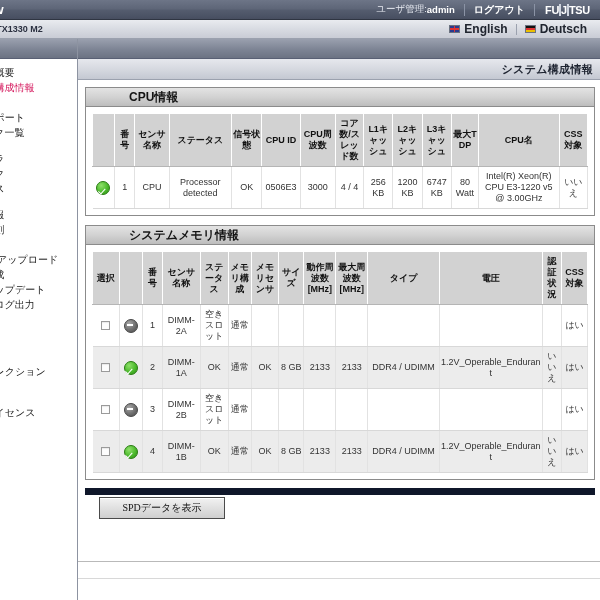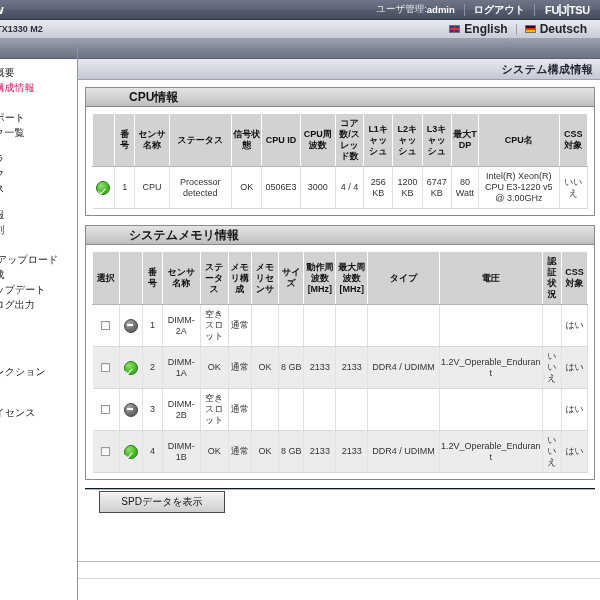--- a/index.html
+++ b/index.html
@@ -156,21 +156,21 @@
   .ico-na:after{
     content:"";position:absolute;left:2px;top:4.5px;width:6px;height:2px;background:#ffffff;
   }
   .cbx{
     width:9px;height:9px;border:1px solid #9a9a9a;background:#fdfdfd;
     display:inline-block;vertical-align:middle;box-sizing:border-box;
     box-shadow:inset 0 1px 1px rgba(0,0,0,.08);
   }
 
   
-  .btn-row{padding:2px 0 0 14px;border-top:1px solid #0f172a;margin-top:-2px;}
+  .btn-row{padding:2px 0 0 14px;border-top:7px solid #0f172a;margin-top:-2px;font-family:Liberation Serif, serif;}
   .btn{
     display:inline-block;min-width:126px;text-align:center;
     font-size:10px;color:#111;
     background:linear-gradient(to bottom,#f2f2f2 0%,#e2e2e2 45%,#cfcfcf 100%);
     border:1px solid #4a4a4a;
     padding:3px 10px;box-sizing:border-box;cursor:pointer;
     box-shadow:inset 0 1px 0 #ffffff;
   }
   .footer-strip{
     position:absolute;left:0;right:0;bottom:0;height:38px;

